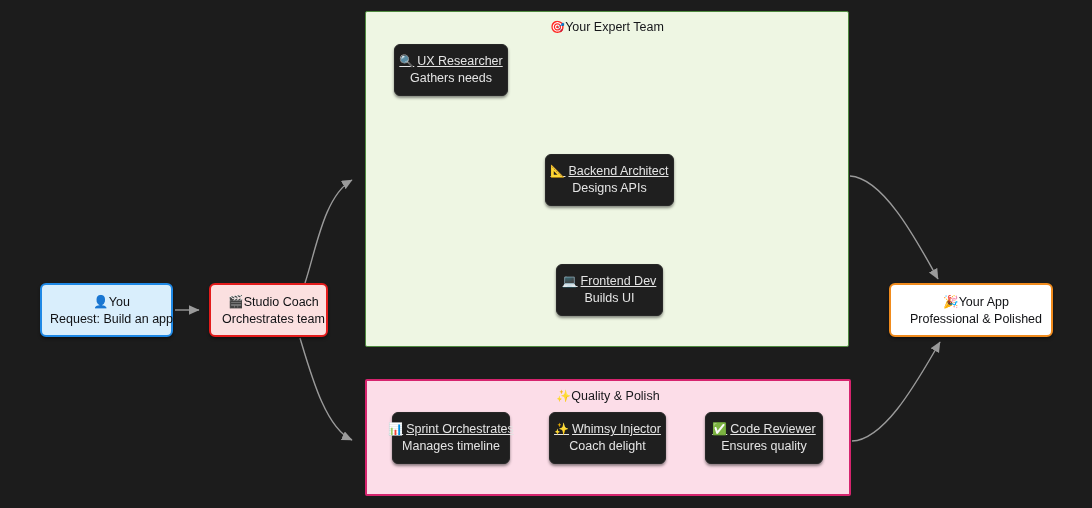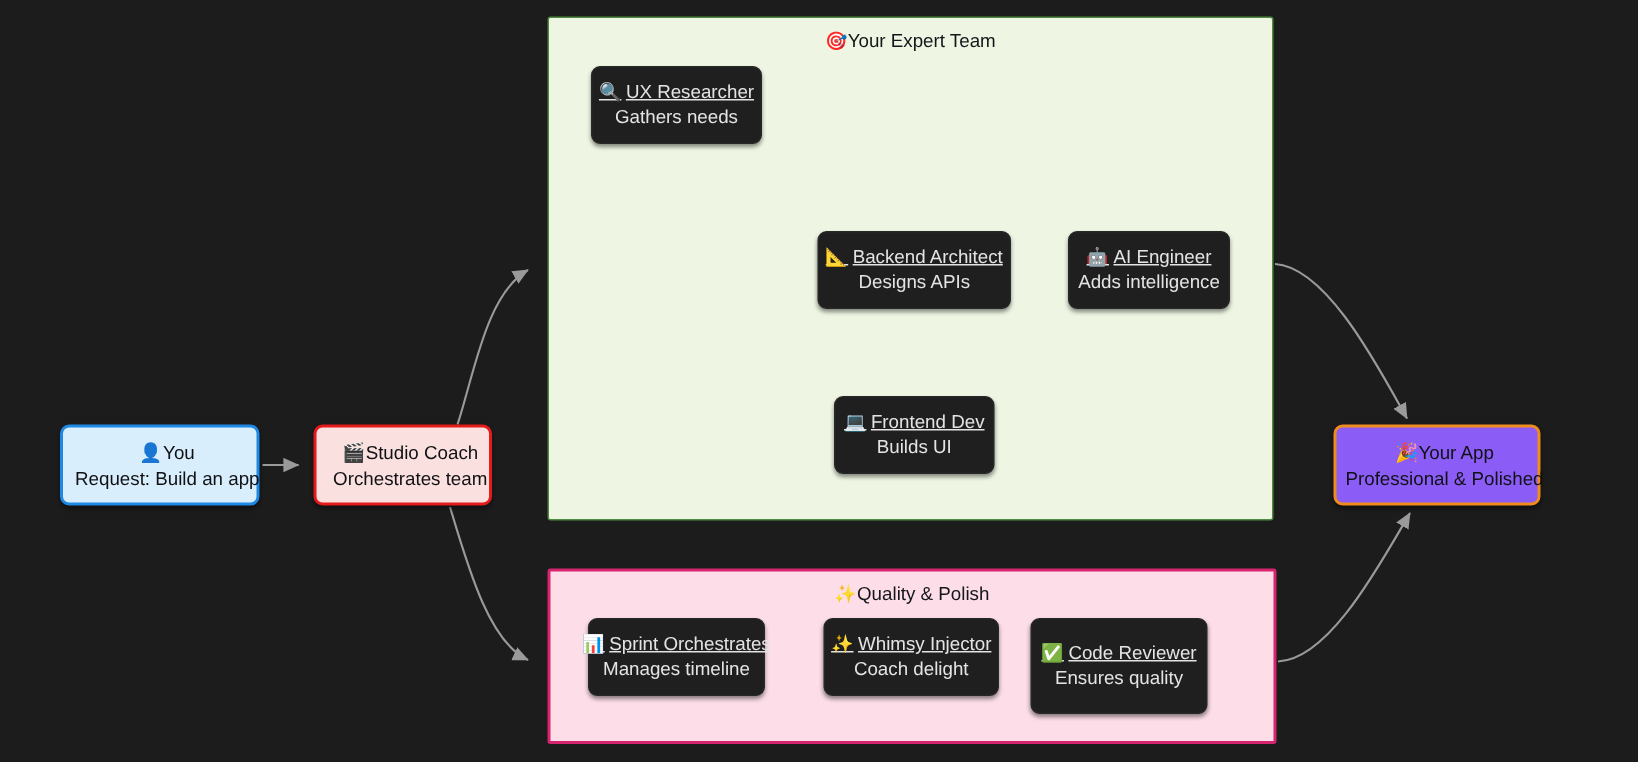--- a/index.html
+++ b/index.html
@@ -62,34 +62,34 @@
     align-items:center;justify-content:center;
     font-size:12.5px;line-height:17px;text-align:center;
     color:#101114;white-space:nowrap;
     box-shadow:0 2px 3px rgba(0,0,0,.4);
     padding-left:10px;
   }
   #node-you{left:40px;top:283px;width:133px;height:54px;
     background:#d9eefc;border:2px solid #1e88e5;}
   #node-coach{left:209px;top:283px;width:119px;height:54px;
     background:#fbe0e0;border:2px solid #e31b1b;}
-  #node-app{left:889px;top:283px;width:138px;height:54px;
-    background:#8b5cf6;border:2px solid #f08b1d;}
+  #node-app{left:889px;top:283px;width:164px;height:54px;
+    background:#ffffff;border:2px solid #f08b1d;}
 
   
   #node-ux{left:394px;top:44px;width:114px;height:52px;}
   #node-uidesign{left:395px;top:154px;width:113px;height:52px;}
   #node-backend{left:545px;top:154px;width:129px;height:52px;}
   #node-ai{left:712px;top:154px;width:108px;height:52px;}
   #node-frontend{left:556px;top:264px;width:107px;height:52px;}
 
   
   #node-sprint{left:392px;top:412px;width:118px;height:52px;}
   #node-whimsy{left:549px;top:412px;width:117px;height:52px;}
-  #node-code{left:687px;top:412px;width:118px;height:64px;}
+  #node-code{left:705px;top:412px;width:118px;height:52px;}
 
   .emo{font-family:"DejaVu Sans",sans-serif;}
 </style>
 </head>
 <body>
 
 <div id="canvas">
 
   <svg id="wires" viewBox="0 0 1092 508" xmlns="http://www.w3.org/2000/svg">
     <defs>
@@ -161,26 +161,20 @@
   </div>
 
 
   <div class="node" id="node-backend">
     <div class="line1">
       <span class="emo">📐</span><span>Backend Architect</span>
     </div>
     <div class="line2">Designs APIs</div>
   </div>
 
-  <div class="node" id="node-ai">
-    <div class="line1">
-      <span class="emo">🤖</span><span>AI Engineer</span>
-    </div>
-    <div class="line2">Adds intelligence</div>
-  </div>
 
   <div class="node" id="node-frontend">
     <div class="line1">
       <span class="emo">💻</span><span>Frontend Dev</span>
     </div>
     <div class="line2">Builds UI</div>
   </div>
 
   <div class="node" id="node-sprint">
     <div class="line1">

